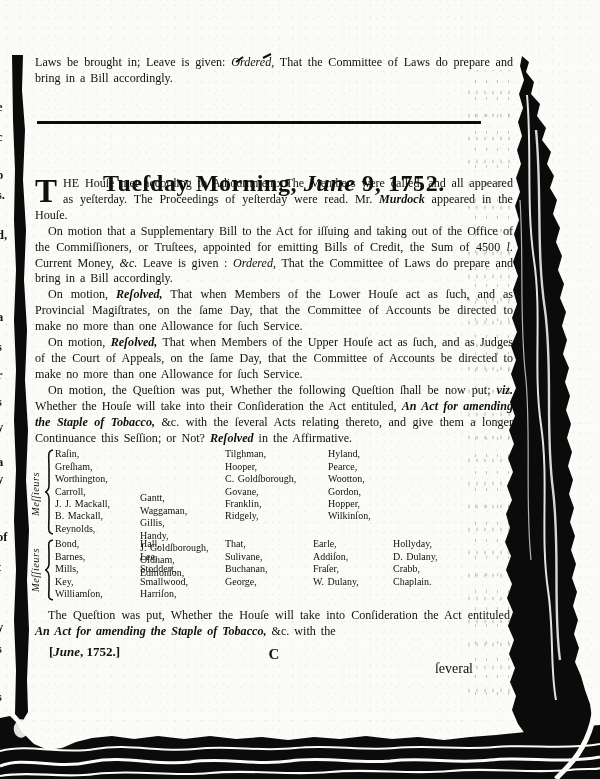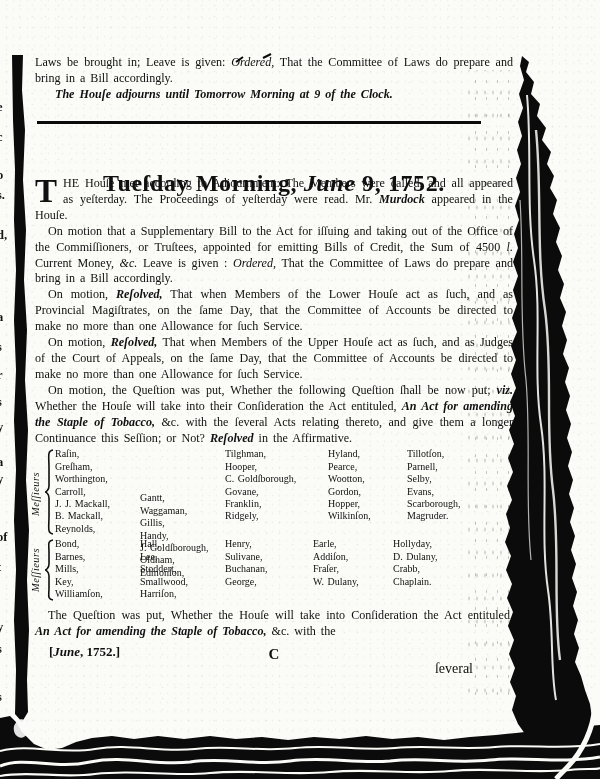--- a/index.html
+++ b/index.html
@@ -72,21 +72,20 @@
       <span class="bleed-frag" style="top: 642px;">s</span>
       <span class="bleed-frag" style="top: 690px;">s</span>
     </div>
 
   <div class="speckle-right"></div>
 
   <div class="content">
 
     <div id="pre">
       <p class="para"><span class="s-r">Laws be brought in; Leave is given: </span><span class="s-i">Ordered,</span><span class="s-r"> That the Committee of Laws do prepare and bring in a Bill accordingly.</span></p>
-      <p class="para adjourn"><span class="s-bi">The Houſe adjourns until Tomorrow Morning at 9 of the Clock.</span></p>
     </div>
 
     <div id="rule"></div>
 
     <div id="heading"><span class="s-b">Tueſday Morning, </span><span class="s-bi">June</span><span class="s-b"> 9, 1752.</span></div>
 
     <div id="bodyflow">
 
       <p class="para"><span class="dropcap">T</span><span><span class="s-r">HE Houſe met according to Adjournment: The Members were called, and all appeared as yeſterday.  The Proceedings of yeſterday were read.  Mr. </span><span class="s-bi">Murdock</span><span class="s-r"> appeared in the Houſe.</span></span></p>
 
@@ -123,46 +122,40 @@
 C. Goldſborough,
 Govane,
 Franklin,
 Ridgely,</div>
           <div class="vote-col" style="left:293px;width:78px;">Hyland,
 Pearce,
 Wootton,
 Gordon,
 Hopper,
 Wilkinſon,</div>
-          <div class="vote-col" style="left:372px;width:106px;">Tillotſon,
-Parnell,
-Selby,
-Evans,
-Scarborough,
-Magruder.</div>
         </div>
       </div>
 
       <div>
         <div class="vote-body vb-neg">
           <div class="messieurs" style="top:32px;">Meſſieurs</div>
           <svg class="brace" width="12" height="64" viewBox="0 0 12 64">
             <path d="M10,2 C4,3 6,7 6,14 L6,26 C6,30 3,32 2,32 C3,32 6,34 6,38 L6,50 C6,57 4,61 10,62" stroke="#101010" stroke-width="1.6" fill="none"></path>
           </svg>
           <div class="vote-col" style="left:20px;width:84px;">Bond,
 Barnes,
 Mills,
 Key,
 Williamſon,</div>
           <div class="vote-col" style="left:105px;width:84px;">Hall,
 Lee,
 Stoddert,
 Smallwood,
 Harriſon,</div>
-          <div class="vote-col" style="left:190px;width:88px;">Henry,
+          <div class="vote-col" style="left:190px;width:88px;">That,
 Sulivane,
 Buchanan,
 George,</div>
           <div class="vote-col" style="left:278px;width:80px;">Earle,
 Addiſon,
 Fraſer,
 W. Dulany,</div>
           <div class="vote-col" style="left:358px;width:120px;">Hollyday,
 D. Dulany,
 Crabb,

